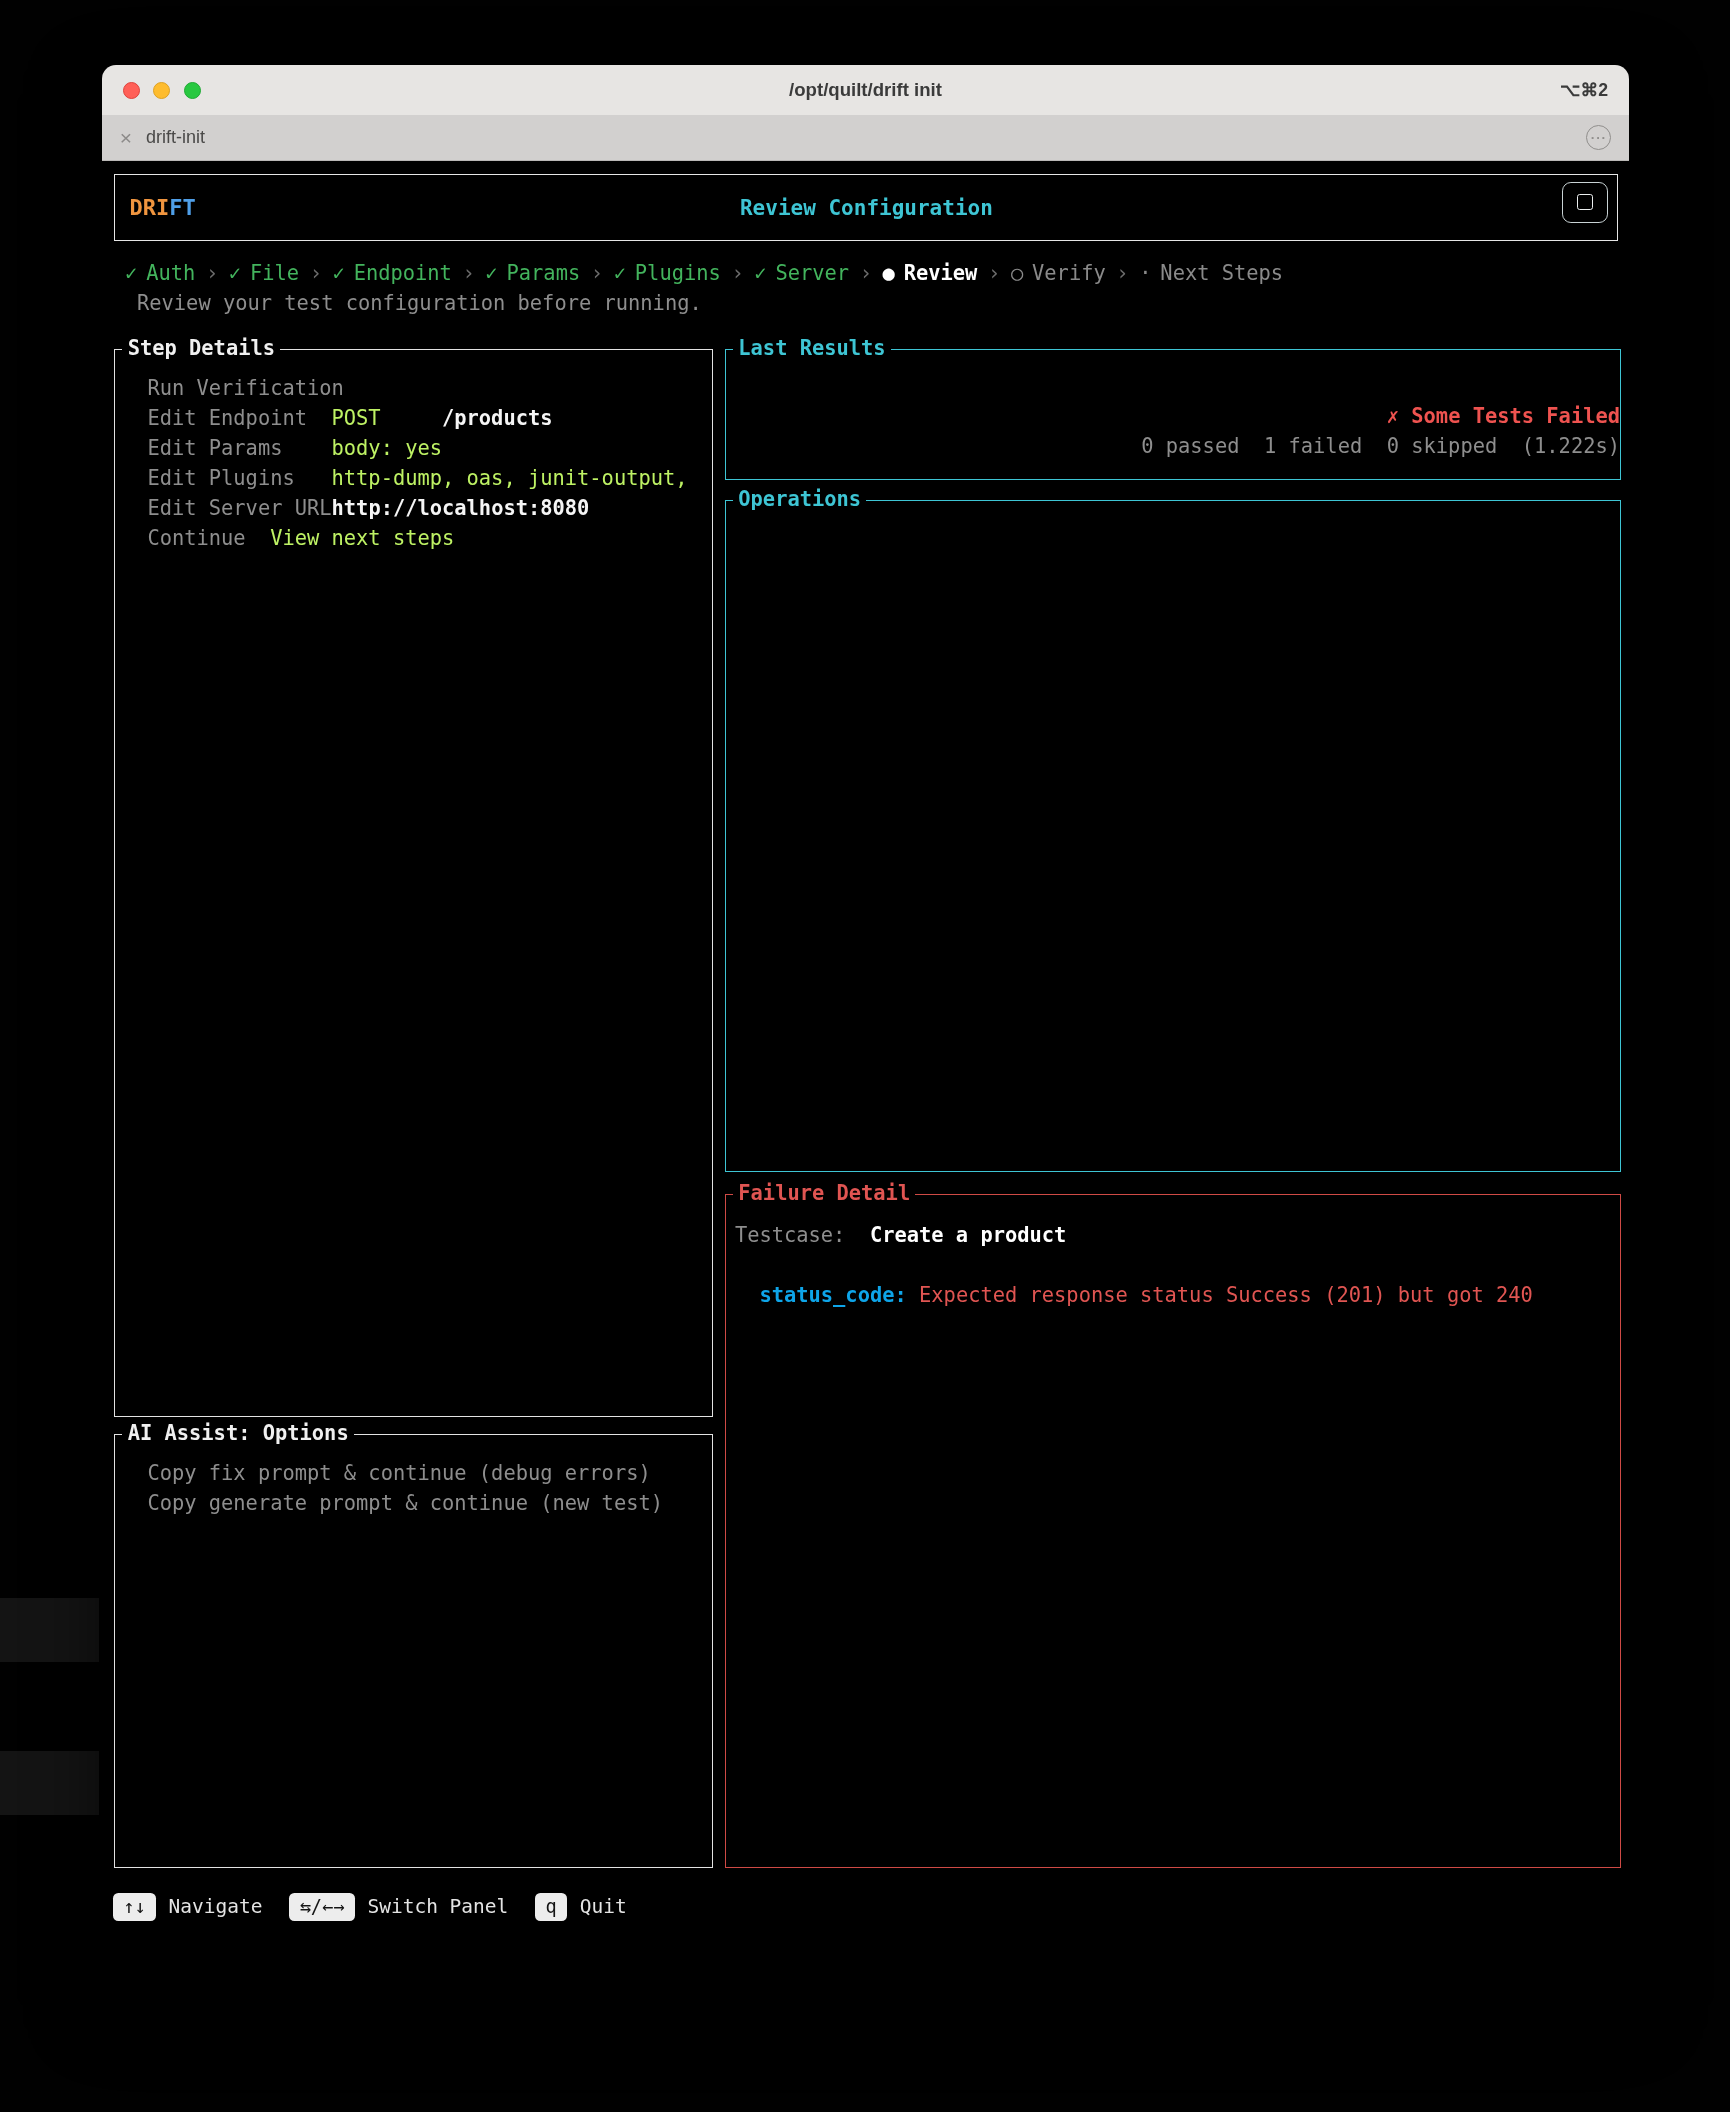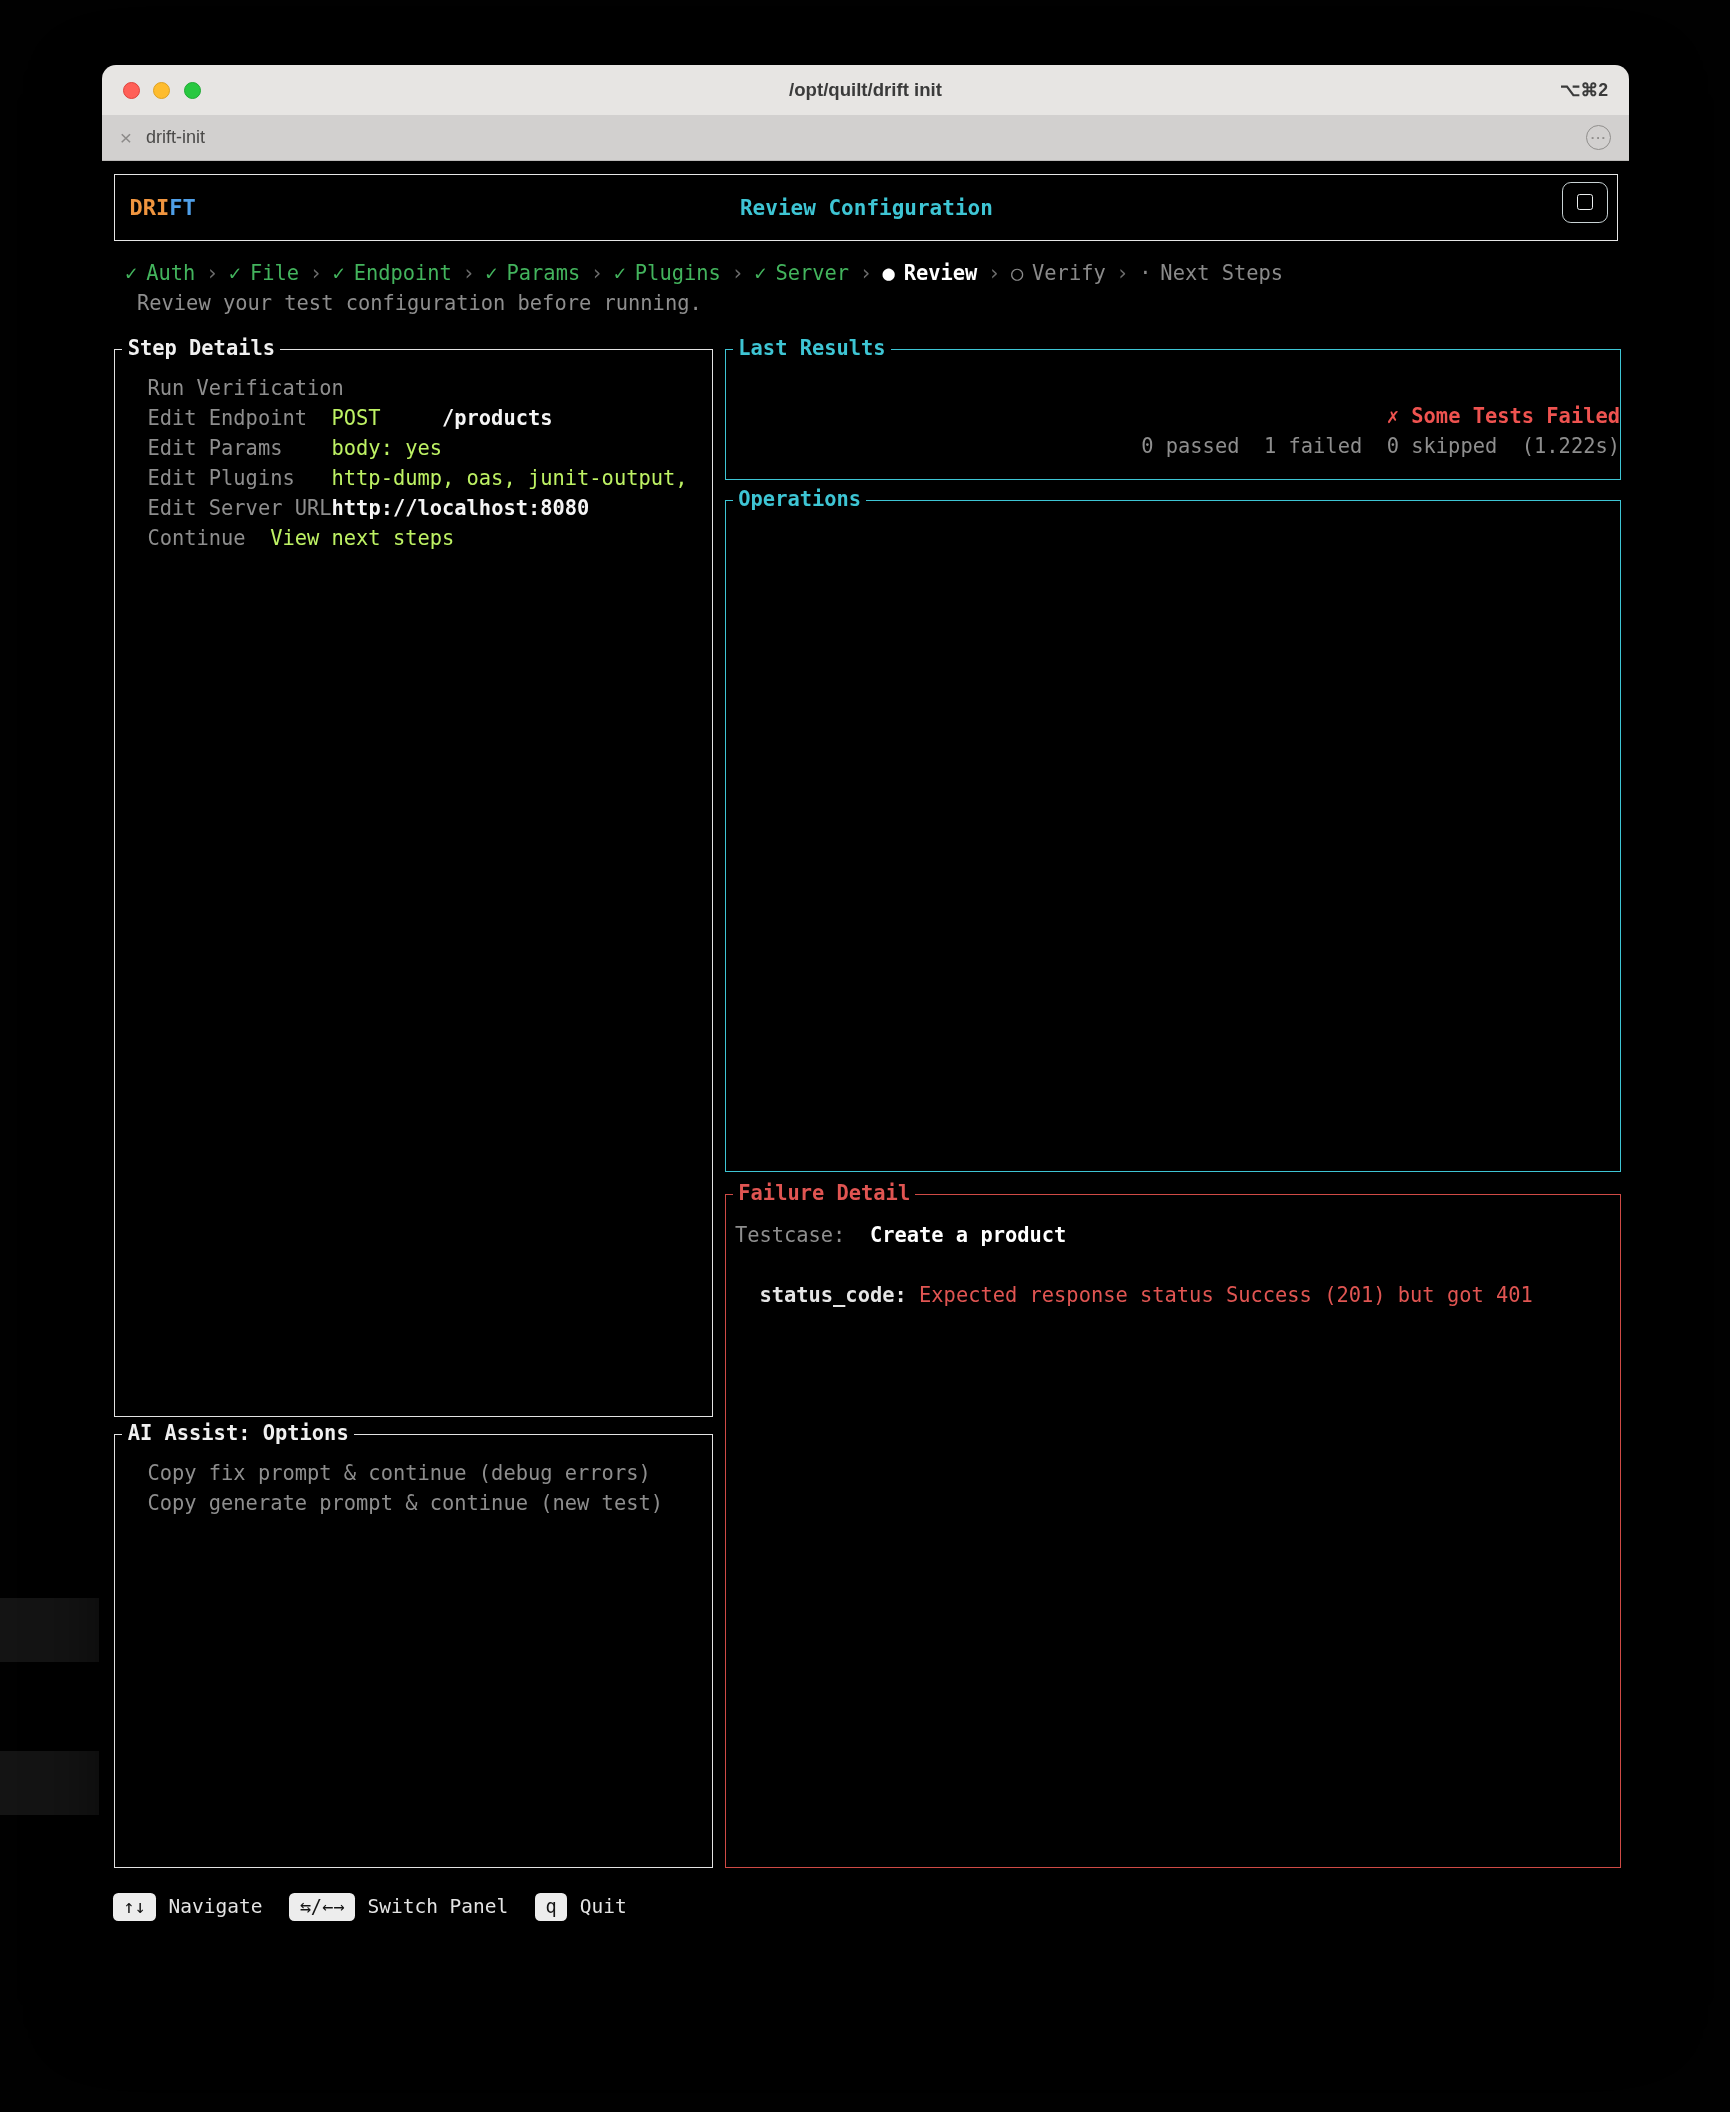--- a/index.html
+++ b/index.html
@@ -97,21 +97,21 @@
   .c2 { width:255px; }
   .c3 { width:271px; }
   .c4 { flex:1; }
   .op-row { background:#8b8b8b; color:#f7f7f7; font-weight:bold; }
   .op-row .failed { color:#ff5f57; }
 
   .fd-body { padding:25px 0 0 8.9px; }
   .fd-label { display:inline-block; min-width:11ch; color:#8e8e8e; }
   .fd-value { color:#ffffff; font-weight:bold; }
   .fd-error { margin-top:30px; padding-left:2ch; }
-  .fd-key { color:#e5e5e5; font-weight:bold; }
+  .fd-key { color:#0ea5e9; font-weight:bold; }
   .fd-msg { color:#e05552; }
 
   .ai-items { padding:23px 0 0 32px; color:#8e8e8e; }
 
   .statusbar { position:absolute; left:10.6px; top:1730px; display:flex;
                align-items:center; font-size:19.5px; }
   .kbd { background:#ededed; color:#141414; border-radius:5.3px; padding:0 10.6px;
          font-size:18.6px; line-height:27.5px; margin-right:12.4px; }
   .kbd-label { color:#e4e4e4; margin-right:26.6px; }
 </style>
@@ -219,21 +219,21 @@
     </div>
 
     <div class="panel cyan ops">
       <span class="panel-title">Operations</span>
     </div>
 
     <div class="panel red fd">
       <span class="panel-title">Failure Detail</span>
       <div class="fd-body">
         <div class="fd-line"><span class="fd-label">Testcase:</span><span class="fd-value">Create a product</span></div>
-        <div class="fd-error"><span class="fd-key">status_code:</span> <span class="fd-msg">Expected response status Success (201) but got 401</span></div>
+        <div class="fd-error"><span class="fd-key">status_code:</span> <span class="fd-msg">Expected response status Success (201) but got 240</span></div>
       </div>
     </div>
 
     <div class="panel ai">
       <span class="panel-title">AI Assist: Options</span>
       <div class="ai-items">
         <div class="ai-item">Copy fix prompt &amp; continue (debug errors)</div>
         <div class="ai-item">Copy generate prompt &amp; continue (new test)</div>
       </div>
     </div>

